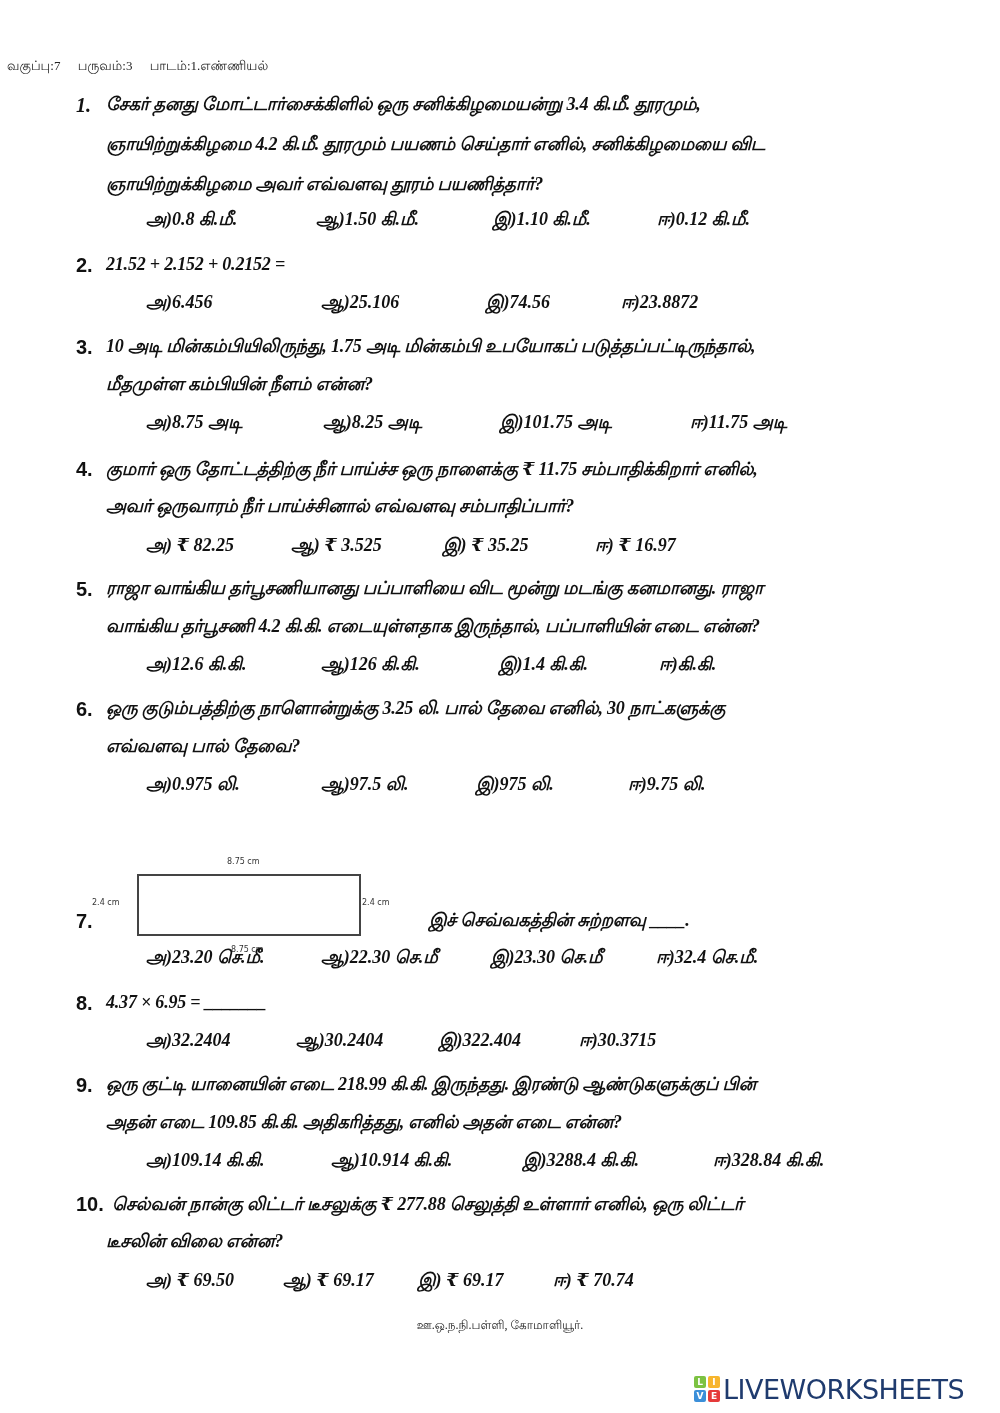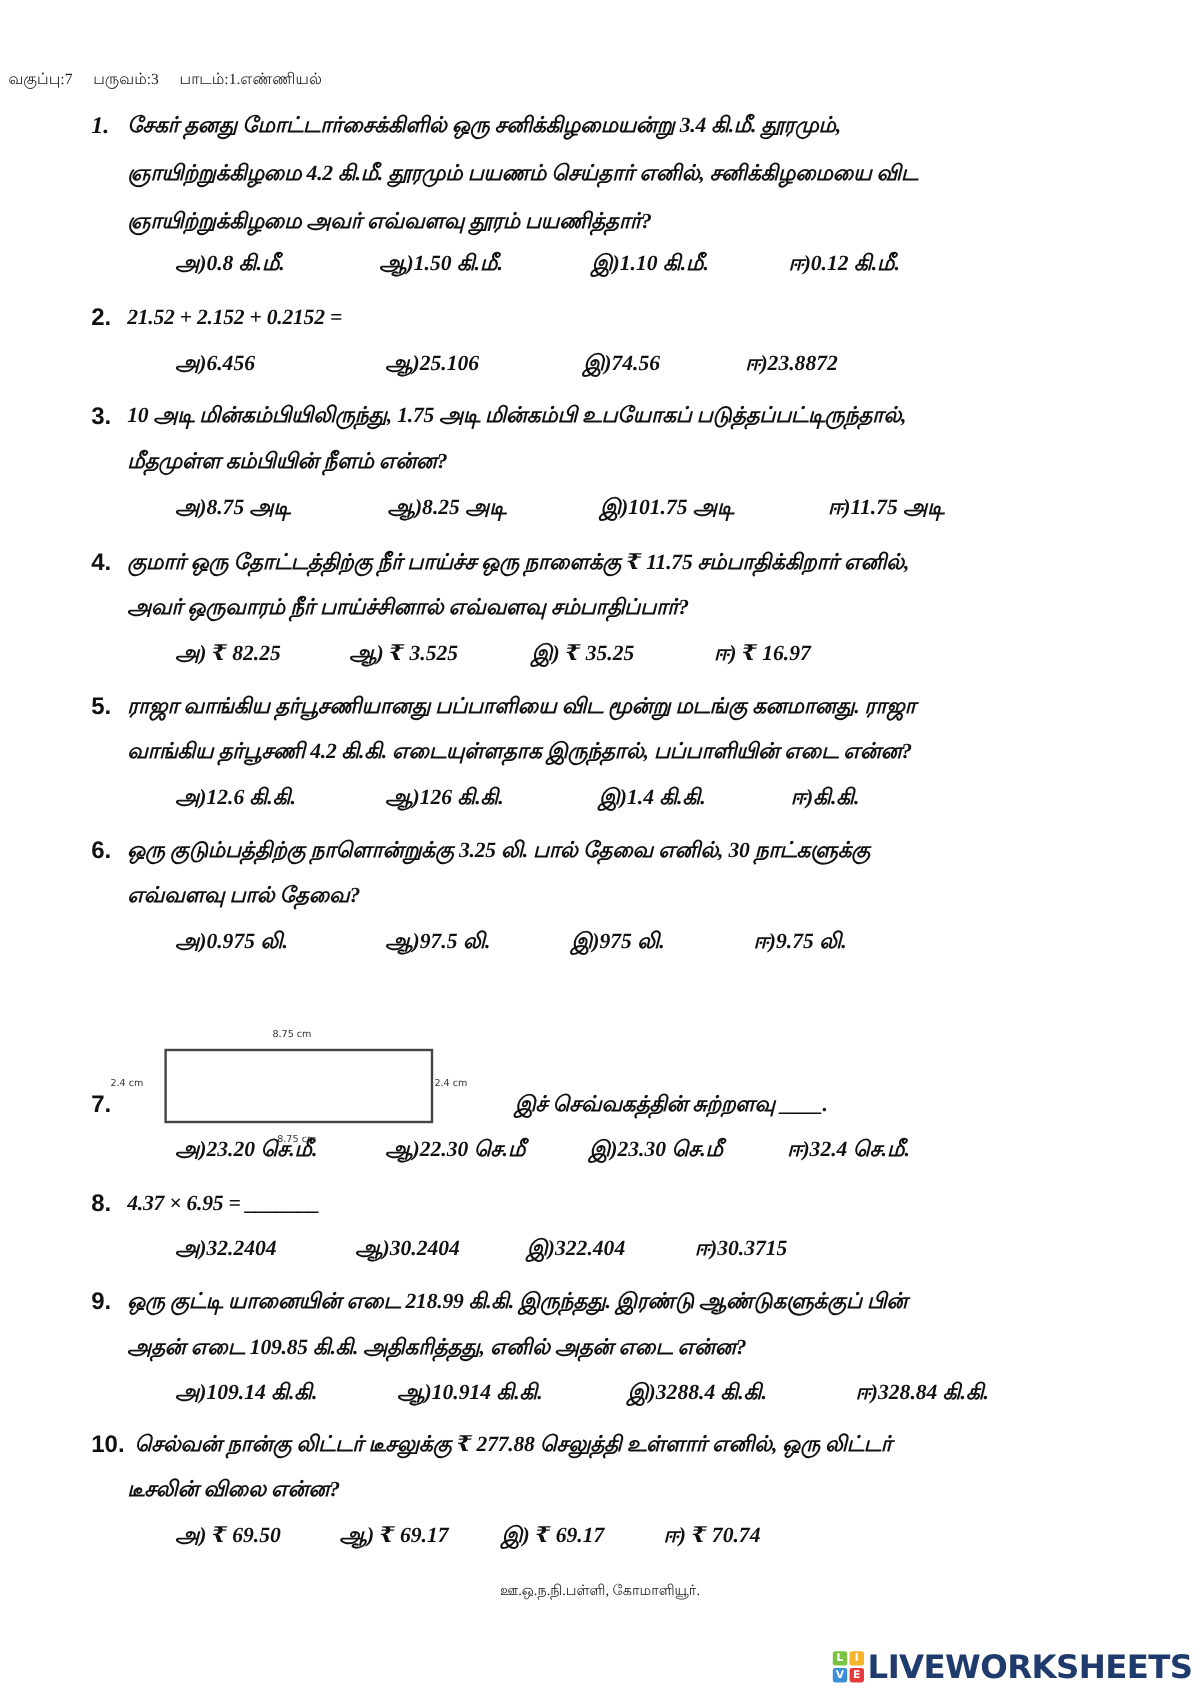--- a/index.html
+++ b/index.html
@@ -51,21 +51,21 @@
   }
   .logo-grid {
     display: grid; grid-template-columns: 12px 12px; grid-template-rows: 12px 12px; gap: 2px;
     margin-right: 3px;
   }
   .logo-grid div {
     font-family: "DejaVu Sans", sans-serif; font-size: 9px; font-weight: bold; color: #fff;
     display: flex; align-items: center; justify-content: center; border-radius: 2px;
   }
   .logo-text {
-    font-family: "DejaVu Sans", sans-serif; font-weight: bold; font-size: 27px;
+    font-family: "DejaVu Sans", sans-serif; font-weight: normal; font-size: 27px;
     color: #1f3b6e; letter-spacing: -0.5px;
   }
 </style>
 </head>
 <body>
 
 <div class="header">
   <span>வகுப்பு:7</span>
   <span>பருவம்:3</span>
   <span>பாடம்:1.எண்ணியல்</span>

